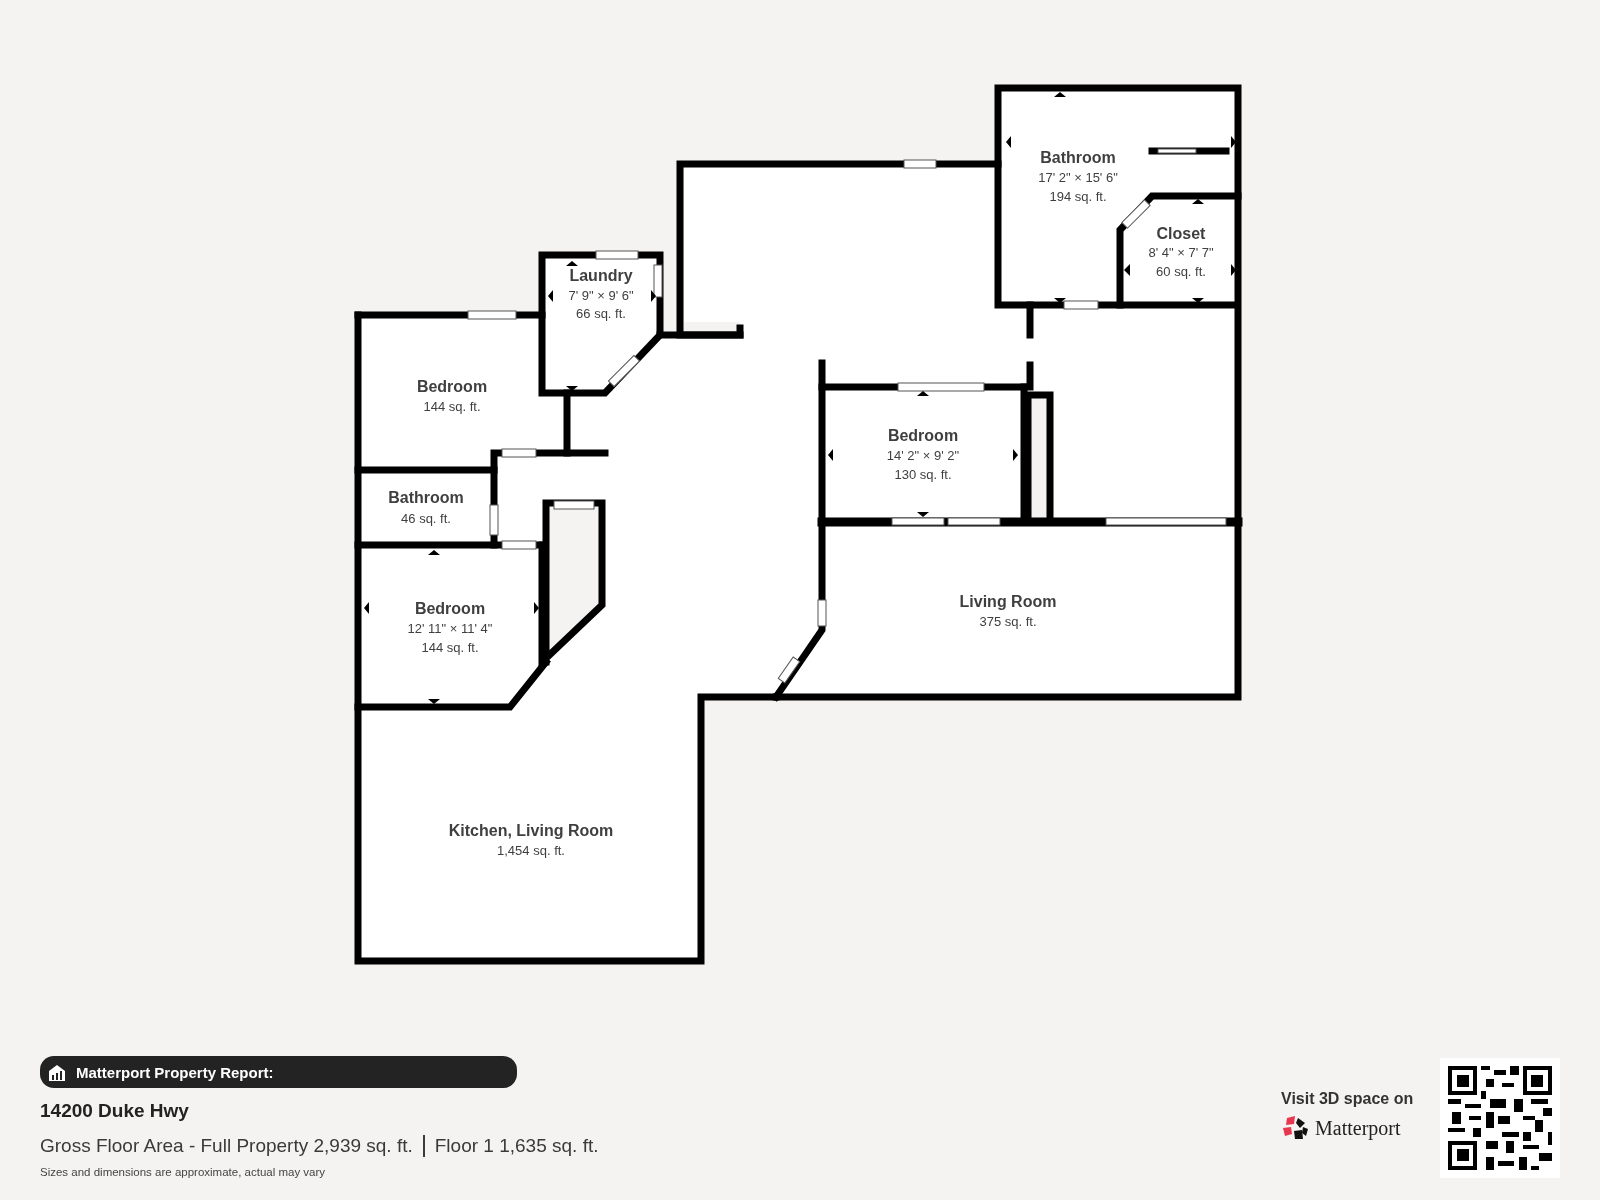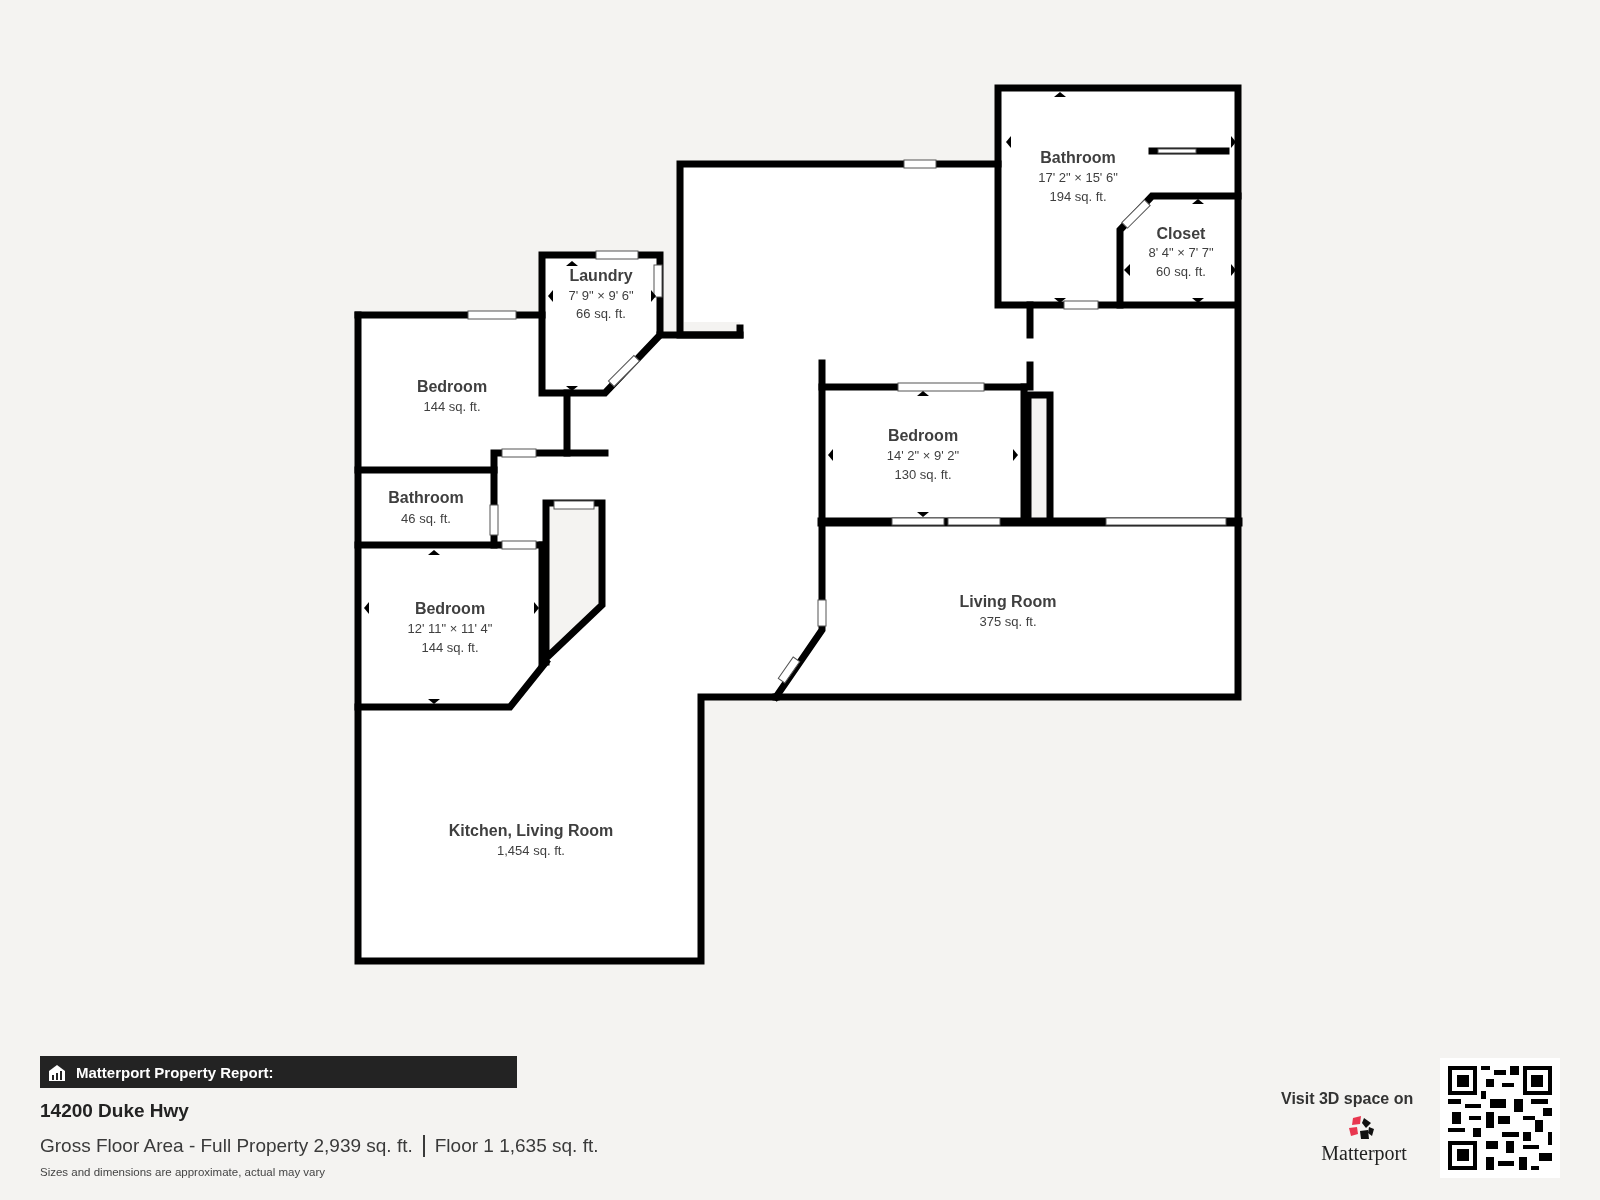--- a/index.html
+++ b/index.html
@@ -1,30 +1,30 @@
 <!DOCTYPE html>
 <html><head>
 <meta charset="utf-8">
 <style>
   html, body { margin:0; padding:0; }
   body { width:1600px; height:1200px; background:#f4f3f1; position:relative; overflow:hidden; font-family:"Liberation Sans", sans-serif; }
   #plan { position:absolute; left:0; top:0; width:1600px; height:1200px; }
   .room-label { font-family:"Liberation Sans", sans-serif; fill:#3f3f3f; text-anchor:middle; }
   .room-name { font-weight:bold; font-size:16px; }
   .room-meta { font-size:13px; }
-  .report-bar { position:absolute; left:40px; top:1056px; width:477px; height:32px; background:#232323; color:#fff; display:flex; align-items:center; }
+  .report-bar { position:absolute; left:40px; top:1056px; width:477px; height:32px; background:#232323; color:#fff; display:flex; align-items:center;border-radius:14px; }
   .report-bar .icon { width:20px; height:20px; margin-left:8px; margin-right:8px; display:flex; align-items:flex-end; }
   .report-title { font-weight:bold; font-size:15px; }
   .address { position:absolute; left:40px; top:1100px; font-weight:bold; font-size:19px; color:#222; }
   .area-line { position:absolute; left:40px; top:1135px; font-weight:normal; font-size:19px; color:#3a3a3a; display:flex; align-items:center; white-space:nowrap; }
   .area-sep { display:inline-block; width:2px; height:22px; background:#3a3a3a; margin:0 10px; }
   .disclaimer { position:absolute; left:40px; top:1166px; font-size:11.5px; color:#444; }
   .visit { position:absolute; left:1265px; top:1090px; width:160px;margin-left:16px; }
   .visit-text { font-weight:bold; font-size:16px; color:#333; }
-  .mp-logo { display:flex; align-items:center; margin-top:6px;flex-direction:column; }
+  .mp-logo { display:flex; align-items:center; margin-top:6px; }
   .mp-word { font-family:"Liberation Serif", serif; font-size:20px; color:#222; margin-left:6px; }
   .qr { position:absolute; left:1440px; top:1058px; width:120px; height:120px; background:#fff; }
 </style>
 </head>
 <body>
 
 <svg id="plan" viewBox="0 0 1600 1200" xmlns="http://www.w3.org/2000/svg">
 
   <g fill="#ffffff">
     <polygon points="358,315 542,315 542,255 660,255 660,335 680,335 680,164 998,164 998,88 1238,88 1238,697 776,697 701,697 701,961 358,961"></polygon>

